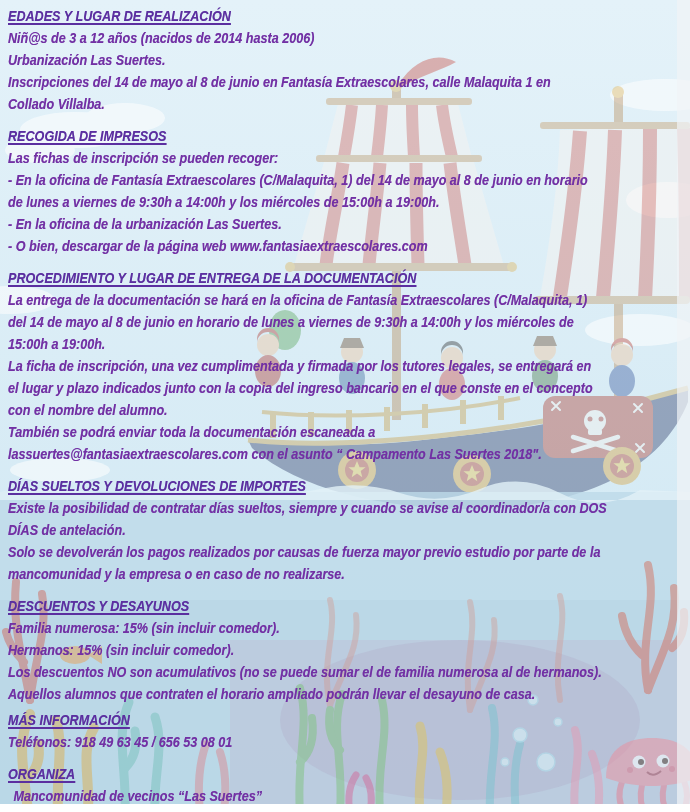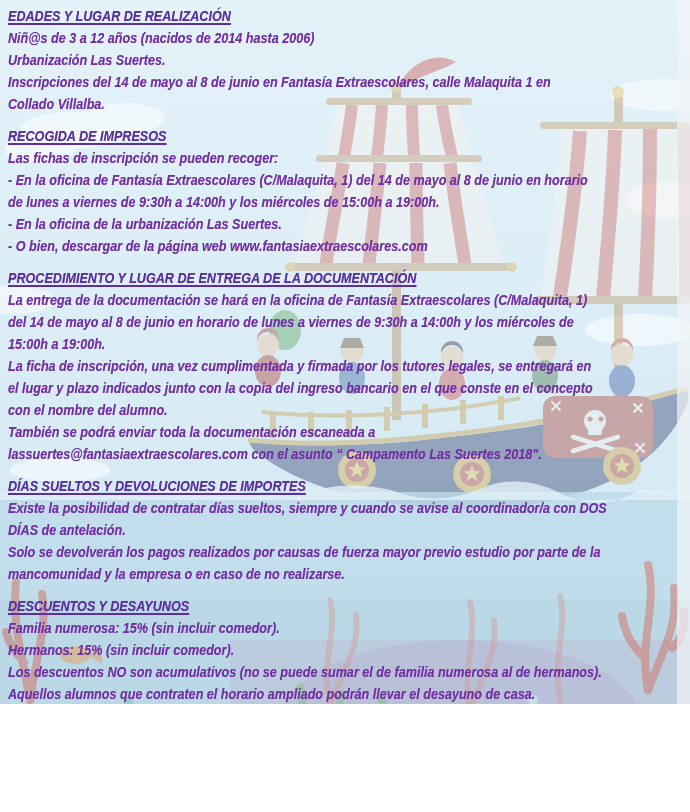--- a/index.html
+++ b/index.html
@@ -1,18 +1,18 @@
 <!DOCTYPE html>
 <html lang="es"><head>
 <meta charset="utf-8">
 <style>
   html,body{margin:0;padding:0;}
   .page{
     position:relative;
-    width:690px;height:704px;
+    width:690px;height:804px;
     overflow:hidden;
     background:#5eead4;
     font-family:"Liberation Sans",sans-serif;
   }
   .bg{position:absolute;inset:0;z-index:0;}
   .content{
     position:relative;z-index:1;
     padding:5px 0 0 8px;
     font-weight:bold;font-style:italic;
     color:#7230a4;
@@ -329,20 +329,24 @@
     </section>
 
     <section class="gap-lg">
       <h2>DESCUENTOS Y DESAYUNOS</h2>
       <div class="line">Familia numerosa: 15% (sin incluir comedor).</div>
       <div class="line">Hermanos: 15% (sin incluir comedor).</div>
       <div class="line">Los descuentos NO son acumulativos (no se puede sumar el de familia numerosa al de hermanos).</div>
       <div class="line">Aquellos alumnos que contraten el horario ampliado podrán llevar el desayuno de casa.</div>
     </section>
 
+    <section>
+      <h2>MÁS INFORMACIÓN</h2>
+      <div class="line">Teléfonos: 918 49 63 45 / 656 53 08 01</div>
+    </section>
 
     <section>
       <h2>ORGANIZA</h2>
       <div class="line indent">Mancomunidad de vecinos “Las Suertes”</div>
     </section>
 
   </div>
 </div>
 
 </body></html>

